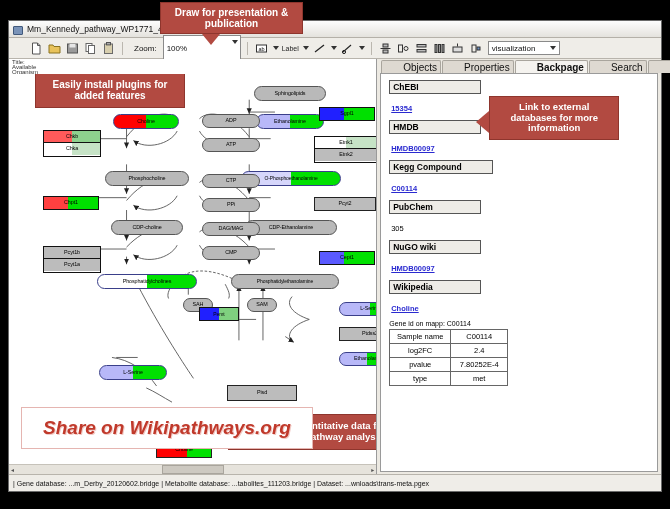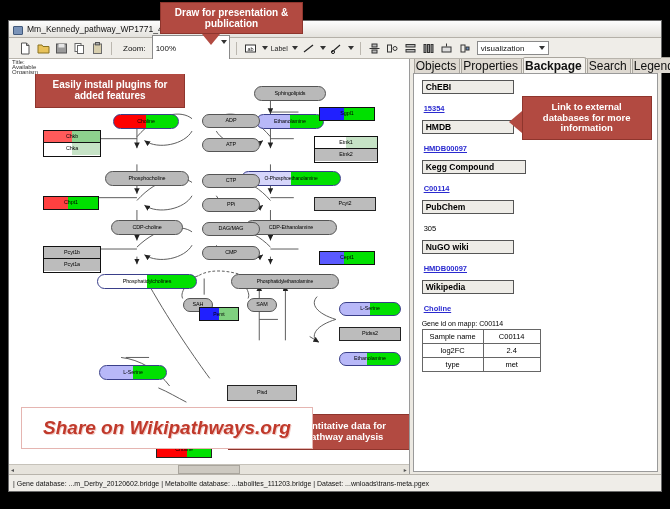--- a/index.html
+++ b/index.html
@@ -10,42 +10,42 @@
   .titlebar{height:16px;background:linear-gradient(#fdfdfd,#e4e2dd);border-bottom:1px solid #b4b0a8;display:flex;align-items:center;padding:0 3px;flex:0 0 auto;}
   .tb-icon{width:11px;height:11px;margin-right:4px;position:relative;}
   .tb-icon:before{content:"";position:absolute;left:1px;top:2px;width:8px;height:7px;background:#7a93b8;border:1px solid #41597c;border-radius:1px;}
   .tb-title{font-size:8.5px;color:#111;white-space:nowrap;overflow:hidden;}
 
   
   .menubar{height:15px;background:#efede8;border-bottom:1px solid #c8c4bc;display:flex;align-items:center;padding-left:4px;gap:9px;flex:0 0 auto;}
   .menu-item{font-size:8.5px;color:#111;cursor:default;padding:0 1px;}
 
   
-  .toolbar{height:20px;background:#efede8;border-bottom:1px solid #b8b4ac;display:flex;align-items:center;padding-left:9px;gap:3px;flex:0 0 auto;position:relative;}
+  .toolbar{height:20px;background:#efede8;border-bottom:1px solid #b8b4ac;display:flex;align-items:center;padding-left:20px;gap:3px;flex:0 0 auto;position:relative;}
   .tbtn{width:15px;height:15px;position:relative;display:inline-block;}
   .sep{width:1px;height:13px;background:#bbb7af;margin:0 3px;}
   .zl{font-size:8px;color:#111;margin:0 3px 0 5px;}
   .zoomsel{width:78px;height:26px;background:#fff;border:1px solid #8a8a8a;font-size:8px;color:#111;display:flex;align-items:center;padding-left:3px;position:relative;box-sizing:border-box;}
   .zoomsel .arr{position:absolute;right:2px;top:4px;border-left:3px solid transparent;border-right:3px solid transparent;border-top:4px solid #333;}
   .viz{width:72px;height:14px;background:#fff;border:1px solid #8a8a8a;font-size:8px;color:#111;display:flex;align-items:center;padding-left:3px;position:relative;box-sizing:border-box;margin-left:2px;}
   .viz .arr{position:absolute;right:3px;top:4px;border-left:3px solid transparent;border-right:3px solid transparent;border-top:4px solid #333;}
   .dd{width:7px;height:14px;position:relative;}
   .dd:after{content:"";position:absolute;left:1px;top:5px;border-left:3px solid transparent;border-right:3px solid transparent;border-top:4px solid #333;}
   .lbl-ico{font-size:7px;color:#222;}
 
   
   .content{flex:1 1 auto;display:flex;min-height:0;}
   .canvaswrap{width:428px;background:#fff;border-right:1px solid #9a9a9a;position:relative;display:flex;flex-direction:column;}
   .infohdr{height:14px;font-size:6px;color:#333;padding-left:3px;line-height:5px;padding-top:1px;flex:0 0 auto;}
   .canvas{flex:1 1 auto;position:relative;background:#fff;overflow:hidden;}
 
   
   .rightpanel{flex:1 1 auto;background:#ece9e2;display:flex;flex-direction:column;min-width:0;}
   .tabrow{height:14px;display:flex;align-items:flex-end;padding-left:4px;background:#ece9e2;flex:0 0 auto;}
-  .tab{font-size:12px;color:#111;border:1px solid #a9a59d;border-bottom:none;background:#ded9d1;padding:1px 3px 0 1px;margin-right:1px;border-radius:2px 2px 0 0;}
+  .tab{font-size:10px;color:#111;border:1px solid #a9a59d;border-bottom:none;background:#ded9d1;padding:1px 3px 0 21px;margin-right:1px;border-radius:2px 2px 0 0;}
   .tab.active{background:#f5f3ef;padding-bottom:1px;position:relative;top:1px;font-weight:bold;}
   .panelbody{flex:1 1 auto;background:#fff;border:1px solid #9a9a9a;margin:0 3px 2px 3px;overflow:hidden;position:relative;padding:6px 16px 0 8px;box-sizing:border-box;}
   .dbhdr{width:92px;height:14px;background:#eeece7;border:1px solid #555;font-size:8.5px;font-weight:bold;color:#000;display:flex;align-items:center;padding-left:3px;box-sizing:border-box;margin-bottom:3px;}
   .dblink{font-size:7.5px;color:#2a2ad0;text-decoration:underline;font-weight:bold;margin-left:2px;display:inline-block;margin-bottom:7px;}
   .dbplain{font-size:7.5px;color:#000;margin-left:2px;display:inline-block;margin-bottom:7px;}
   .exphdr{font-size:9px;font-weight:bold;color:#000;margin:3px 0 7px 0;}
   .geneid{font-size:7px;color:#000;margin-bottom:2px;}
   table.expt{border-collapse:collapse;font-size:7.5px;}
   table.expt td{border:1px solid #666;padding:2px 4px;text-align:center;color:#000;height:9px;}
   table.expt td.k{width:52px;}
@@ -386,20 +386,24 @@
           <tbody>
               <tr>
             <td class="k">Sample name</td>
             <td class="v">C00114</td>
           </tr>
           <tr>
             <td class="k">log2FC</td>
             <td class="v">2.4</td>
           </tr>
           <tr>
+            <td class="k">pvalue</td>
+            <td class="v">7.80252E-4</td>
+          </tr>
+          <tr>
             <td class="k">type</td>
             <td class="v">met</td>
           </tr>
         </tbody>
           </table>
 
         
         <div class="callout" style="left:108px;top:22px;width:130px;height:44px;font-size:9.5px;">Link  to external databases  for more information</div>
         <div class="ar ar-lf" style="left:95px;top:37px;"></div>
       </div>

